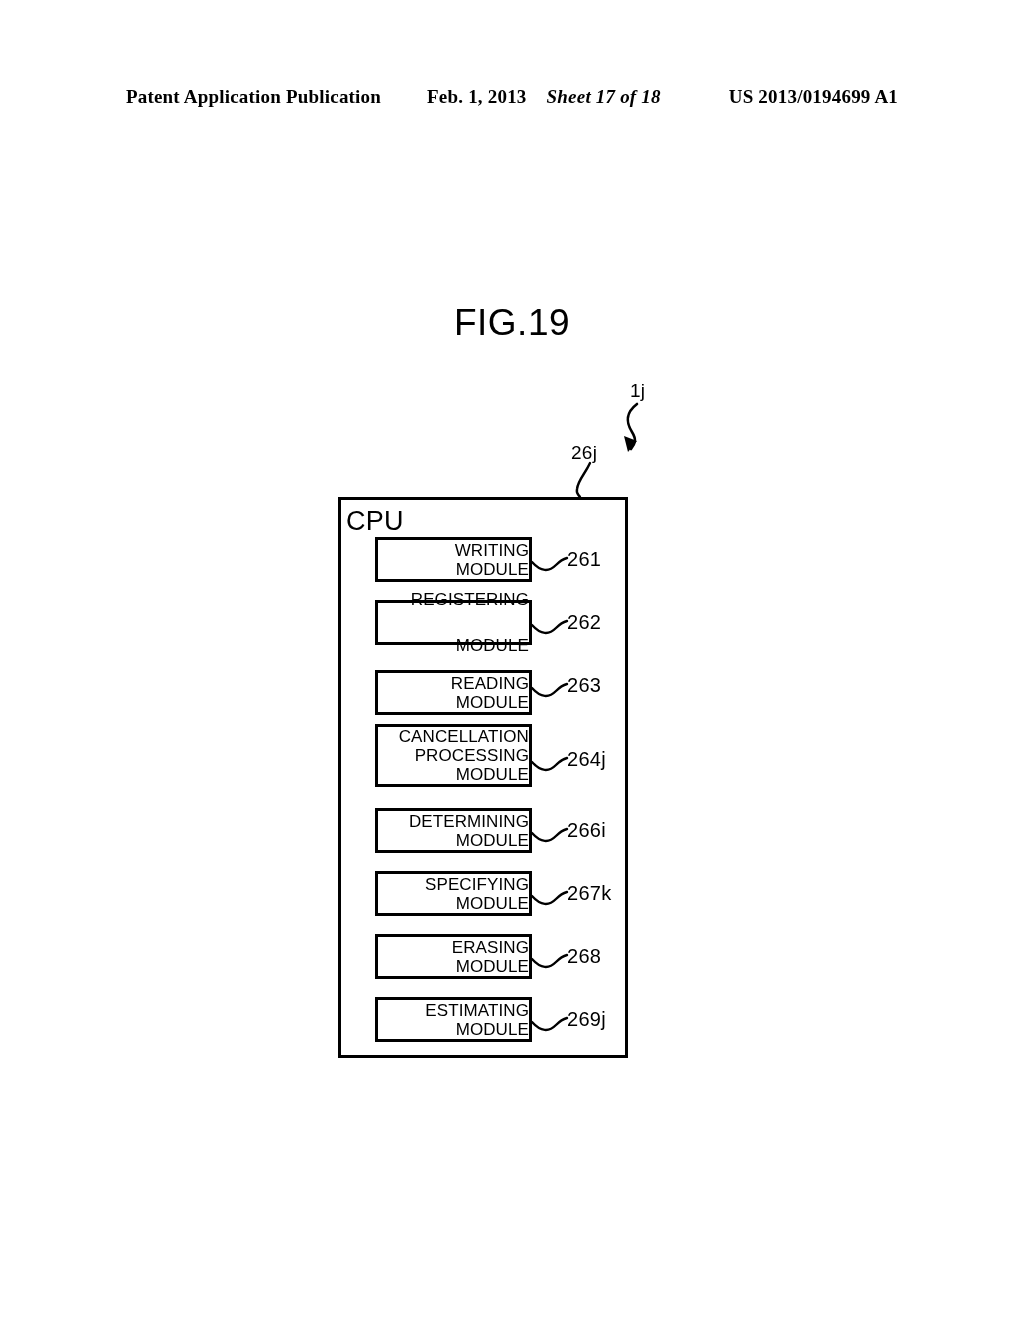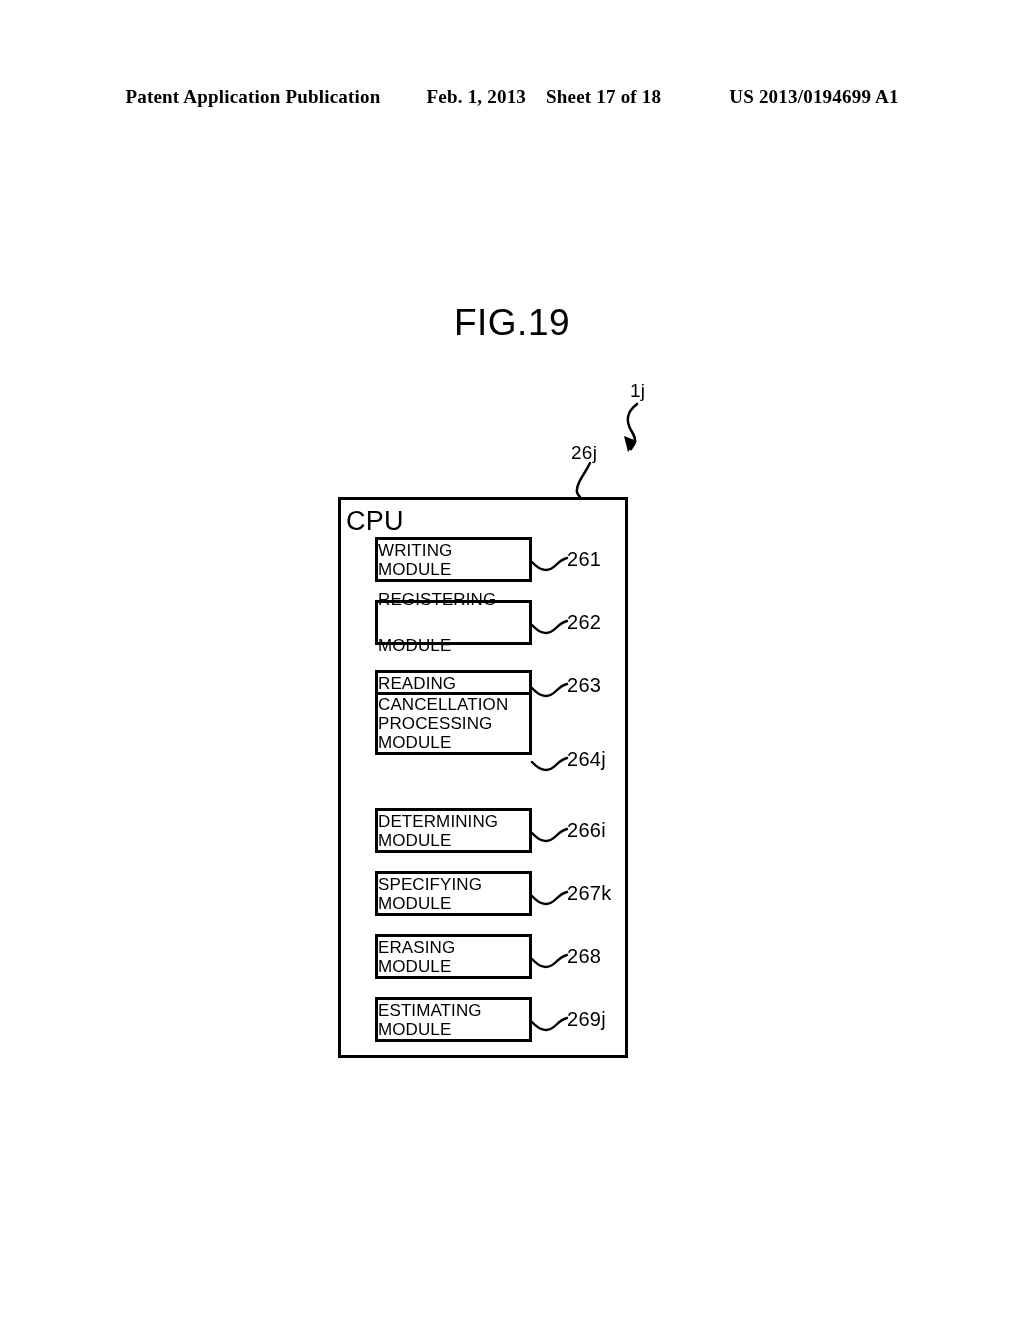--- a/index.html
+++ b/index.html
@@ -27,21 +27,21 @@
     justify-content: center;
     align-items: flex-end;
     font-family: "Liberation Serif", serif;
     font-weight: bold;
     font-size: 19px;
     letter-spacing: 0.2px;
     white-space: nowrap;
   }
   .page-header .hdr-pub       { margin-right: 46px; }
   .page-header .hdr-date      { margin-right: 20px; }
-  .page-header .hdr-sheet     { margin-right: 68px; }
+  .page-header .hdr-sheet     { margin-right: 68px; font-style: italic; }
   .page-header .hdr-patentno  { }
 
   
   .fig-title {
     position: absolute;
     left: 0;
     top: 302px;
     width: 1024px;
     text-align: center;
     font-size: 37px;
@@ -83,21 +83,21 @@
   
   .module {
     position: absolute;
     left: 375px;
     width: 157px;
     border: 3px solid #000;
     box-sizing: border-box;
     background: #fff;
     display: flex;
     flex-direction: column;
-    align-items: flex-start;
+    align-items: flex-end;
     justify-content: center;
     text-align: center;
     font-size: 17px;
     line-height: 19px;
     letter-spacing: 0.1px;
   }
   .module .ln { display: block; white-space: nowrap; }
 
   
   .refnum {
@@ -161,21 +161,21 @@
   <span class="ln">MODULE</span>
 </div>
 <div class="module" style="top:600px;  height:45px;gap:27px;">
   <span class="ln">REGISTERING</span>
   <span class="ln">MODULE</span>
 </div>
 <div class="module" style="top:663px;  height:45px;margin-top:7px;">
   <span class="ln">READING</span>
   <span class="ln">MODULE</span>
 </div>
-<div class="module" style="top:692px;  height:63px;">
+<div class="module" style="top:724px;  height:63px;">
   <span class="ln">CANCELLATION</span>
   <span class="ln">PROCESSING</span>
   <span class="ln">MODULE</span>
 </div>
 <div class="module" style="top:808px;  height:45px;">
   <span class="ln">DETERMINING</span>
   <span class="ln">MODULE</span>
 </div>
 <div class="module" style="top:871px;  height:45px;">
   <span class="ln">SPECIFYING</span>

